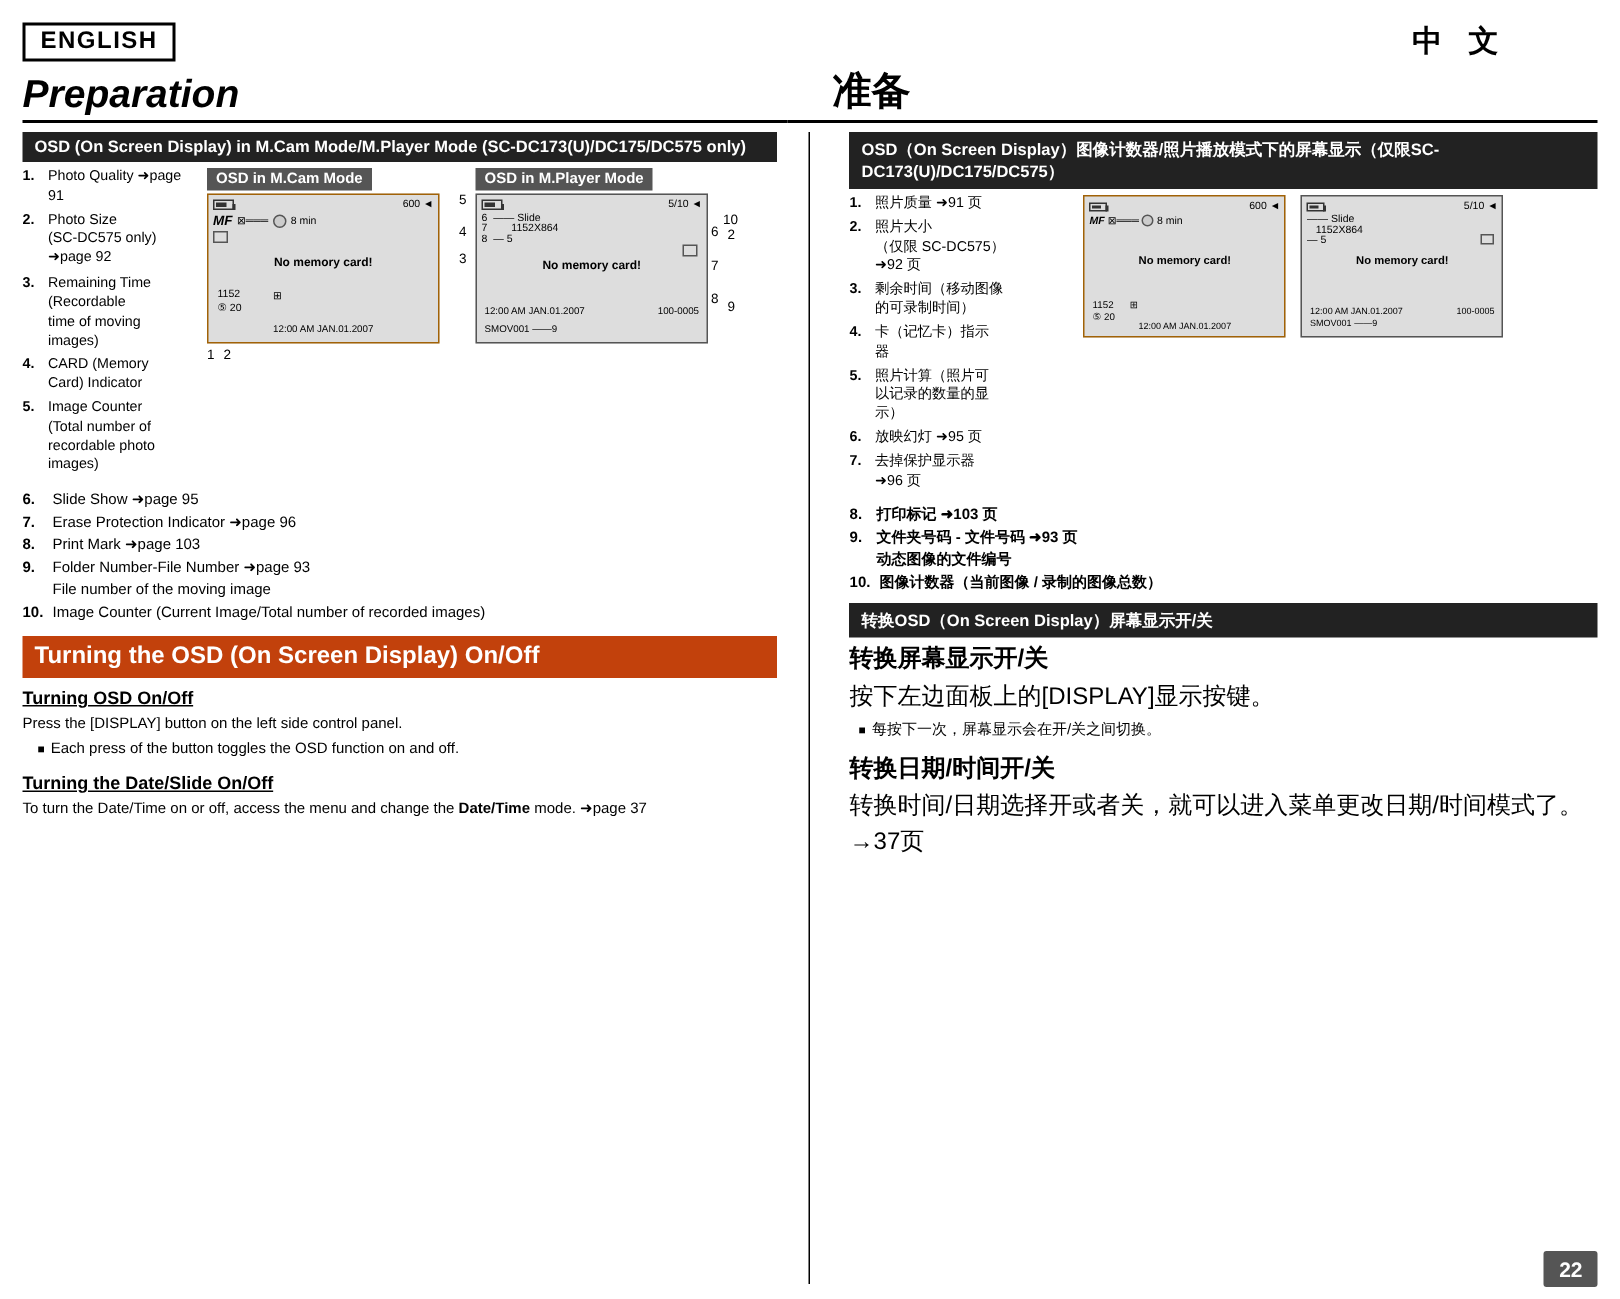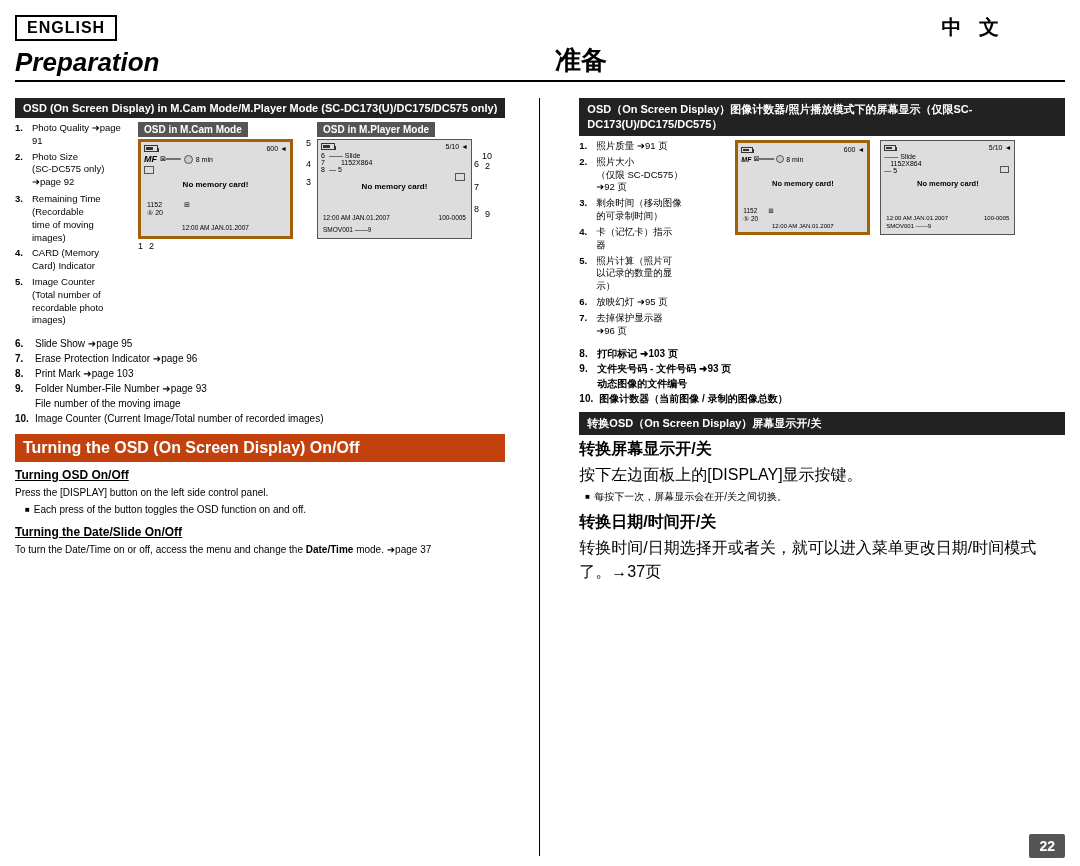--- a/index.html
+++ b/index.html
@@ -44,21 +44,21 @@
       letter-spacing: 6px;
       margin-right: 60px;
       margin-top: 4px;
     }
 
     
     .prep-header {
       display: flex;
       justify-content: flex-end;
       align-items: flex-end;
-      margin-bottom: 16px;
+      margin-bottom: 6px;
     }
 
     .preparation-title {
       font-size: 26px;
       font-style: italic;
       font-weight: bold;
       border-bottom: 2px solid #000;
       padding-bottom: 2px;
       flex: 1;
     }
@@ -70,21 +70,21 @@
       text-align: left;
       padding-left: 30px;
       border-bottom: 2px solid #000;
       padding-bottom: 2px;
     }
 
     
     .main-content {
       display: flex;
       flex: 1;
-      gap: 16px;
+      gap: 3px;
     }
 
     .left-col {
       width: 530px;
       padding-right: 10px;
     }
 
     .right-col {
       width: 530px;
       padding-left: 15px;
@@ -175,21 +175,21 @@
       font-weight: bold;
       min-width: 14px;
     }
 
     .item-text {
       flex: 1;
     }
 
     
     .lcd-cam {
-      border: 3px solid #a16207;
+      border: 1px solid #a16207;
       background: #ddd;
       width: 155px;
       height: 100px;
       position: relative;
       font-size: 7.5px;
     }
     .lcd-play {
       border: 1px solid #555;
       background: #ddd;
       width: 155px;

